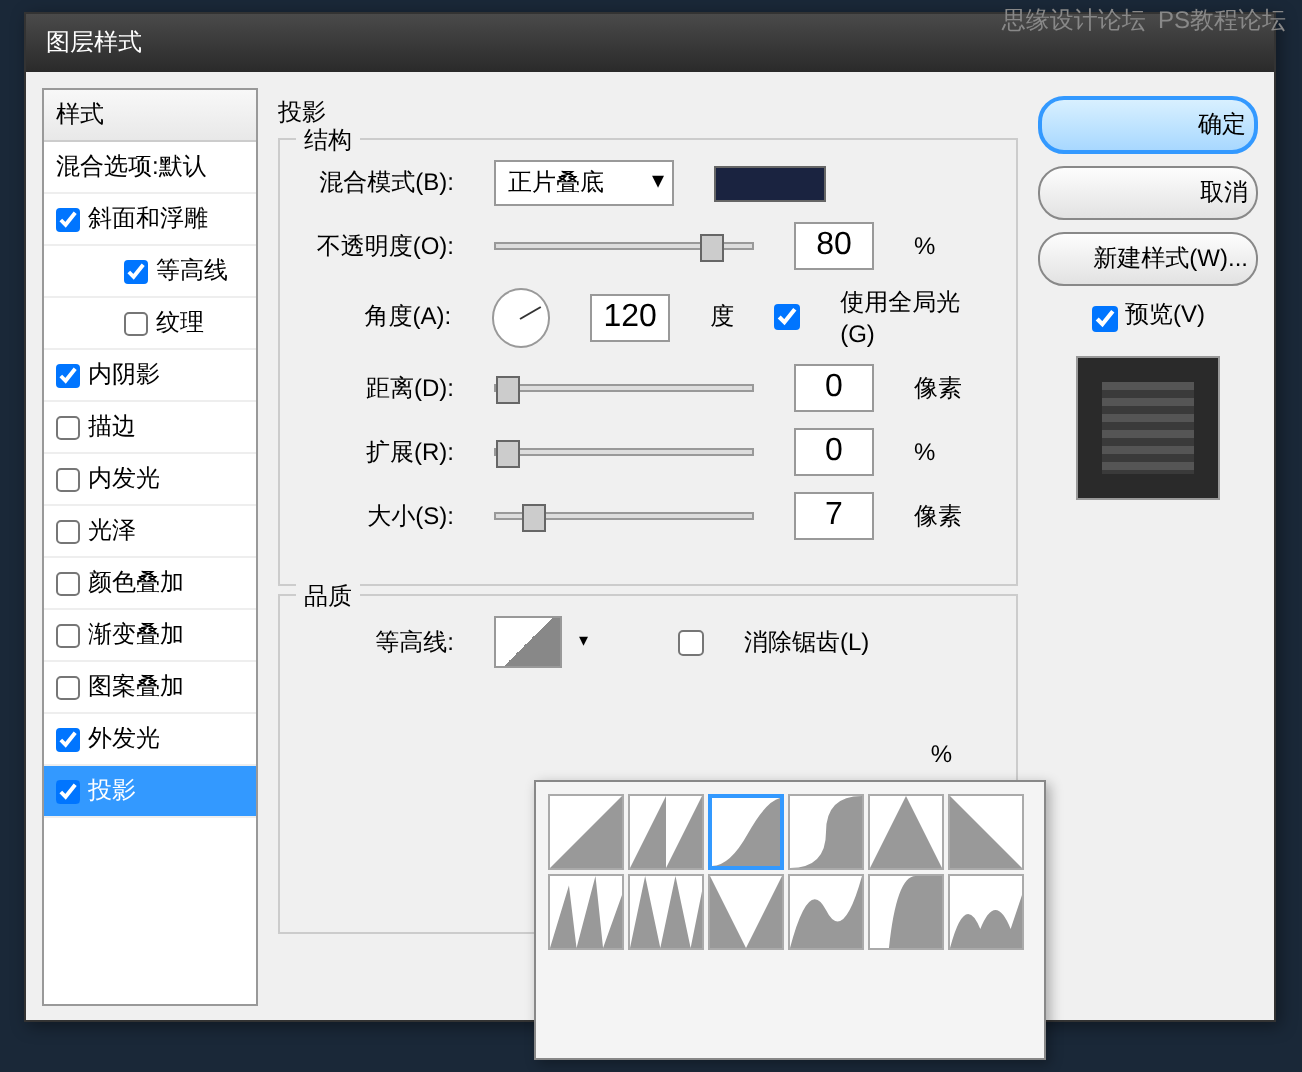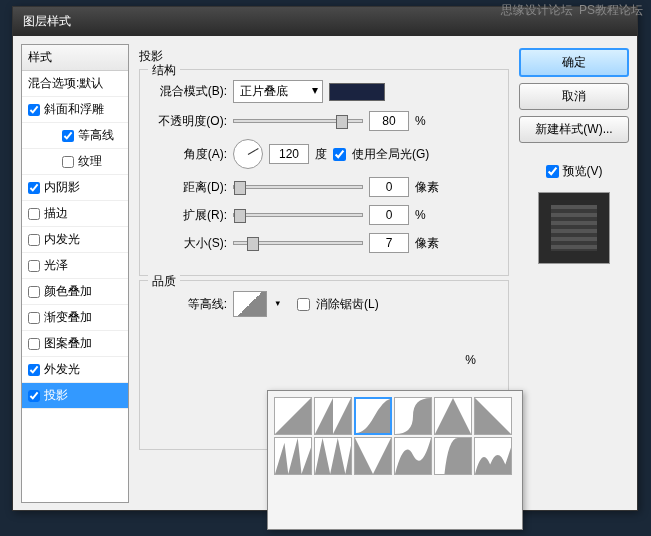--- a/index.html
+++ b/index.html
@@ -11,40 +11,40 @@
 .left-panel{width:108px;background:#fff;border:1px solid #999}
 .left-header{background:linear-gradient(#f8f8f8,#e8e8e8);padding:4px 6px;border-bottom:1px solid #ccc}
 .left-item{padding:4px 6px;border-bottom:1px solid #eee;display:flex;align-items:center;gap:4px;cursor:pointer}
 .left-item.sub{padding-left:40px}
 .left-item.selected{background:#3399ff;color:#fff}
 .left-item input[type=checkbox]{width:12px;height:12px}
 .mid-panel{flex:1;padding:4px;position:relative}
 .section-title{font-size:12px;margin-bottom:4px}
 .fieldset{border:1px solid #ccc;padding:10px 12px 14px;margin-bottom:4px;position:relative}
 .fieldset-label{position:absolute;top:-8px;left:8px;background:#f0f0f0;padding:0 4px}
-.row{display:flex;align-items:center;gap:6px;margin-bottom:8px}
+.row{display:flex;align-items:center;gap:20px;margin-bottom:8px}
 .row label{width:75px;text-align:right}
 .select{border:1px solid #999;background:#fff;padding:2px 18px 2px 6px;width:90px;position:relative}
 .select::after{content:"▾";position:absolute;right:4px;top:2px}
 .color-swatch{width:56px;height:18px;background:#1a2340;border:1px solid #666}
 .slider{width:130px;height:4px;background:#ddd;border:1px solid #999;position:relative}
 .slider::after{content:"";position:absolute;width:10px;height:12px;background:#ccc;border:1px solid #666;top:-5px}
 .slider.s80::after{left:80%}
 .slider.s0::after{left:0}
 .slider.s7::after{left:10%}
-.numbox{width:40px;border:1px solid #999;background:#fff;padding:2px;text-align:center;font-family:inherit;font-size:12px}
+.numbox{width:40px;border:1px solid #999;background:#fff;padding:2px;text-align:center;font-family:inherit;font-size:16px}
 .unit{}
 .angle-dial{width:30px;height:30px;border:1px solid #999;border-radius:50%;background:#fff;position:relative}
 .angle-dial::after{content:"";position:absolute;width:12px;height:1px;background:#333;top:50%;left:50%;transform:rotate(-30deg);transform-origin:left}
 .contour-box{width:34px;height:26px;border:1px solid #999;background:linear-gradient(135deg,#fff 50%,#888 50%);display:inline-block;position:relative}
 .contour-box::after{content:"▾";position:absolute;right:-14px;top:6px;font-size:9px}
 .right-panel{width:110px;display:flex;flex-direction:column;gap:6px;padding-top:4px}
-.btn{border:1px solid #888;background:linear-gradient(#fdfdfd,#e2e2e2);padding:4px;text-align:center;cursor:pointer;border-radius:3px}
+.btn{border:1px solid #888;background:linear-gradient(#fdfdfd,#e2e2e2);padding:4px;text-align:right;cursor:pointer;border-radius:13px}
 .btn.primary{background:linear-gradient(#d8f0ff,#a8d8ff);border:2px solid #3399ff;font-weight:normal}
-.preview-chk{display:flex;align-items:center;gap:4px;margin:14px 0 6px;justify-content:center}
+.preview-chk{display:flex;align-items:flex-end;gap:4px;margin:0 0 6px;justify-content:center}
 .preview-box{width:72px;height:72px;border:1px solid #999;background:#2a2a2a;margin:0 auto;position:relative}
 .preview-box::after{content:"";position:absolute;top:12px;left:12px;right:12px;bottom:12px;background:repeating-linear-gradient(#555,#555 4px,#3a3a3a 4px,#3a3a3a 8px)}
 .contour-popup{position:absolute;left:132px;top:346px;width:256px;height:140px;background:#f4f4f4;border:1px solid #888;box-shadow:2px 2px 6px rgba(0,0,0,.3);padding:6px}
 .contour-grid{display:flex;flex-wrap:wrap;gap:2px}
 .contour-item{width:38px;height:38px;border:1px solid #aaa;background:#fff;position:relative;overflow:hidden}
 .contour-item.sel{border:2px solid #3399ff}
 .contour-item svg{width:100%;height:100%}
 .gear{position:absolute;right:10px;top:8px;cursor:pointer}
 .reset-btn{position:absolute;width:44px;left:317px;top:438px;border:1px solid #999;background:linear-gradient(#fdfdfd,#e2e2e2);padding:3px;text-align:center;cursor:pointer;border-radius:3px}
 </style>

